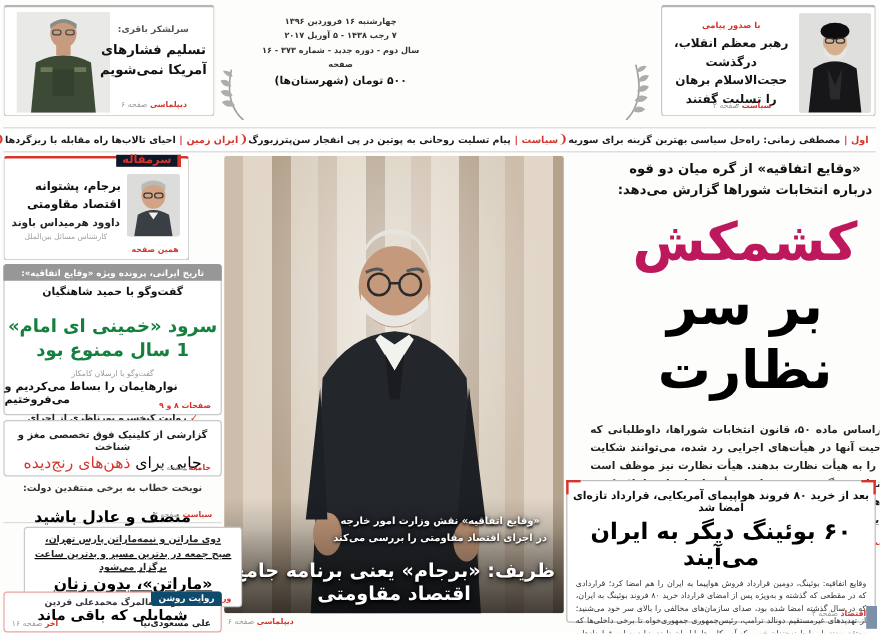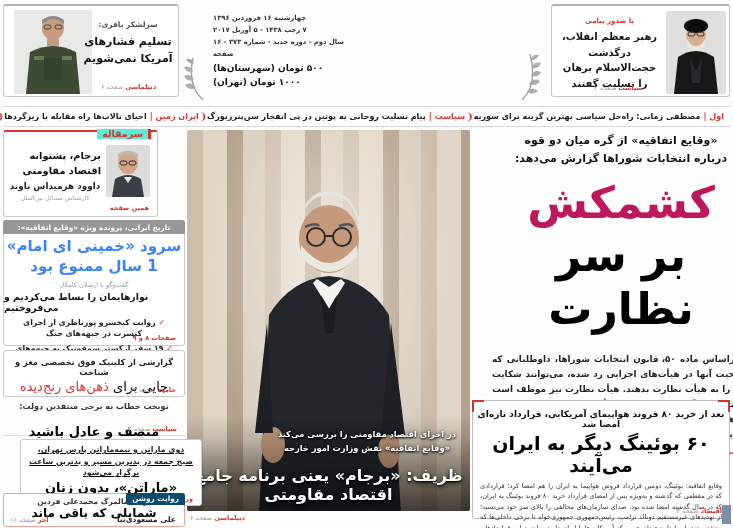--- a/index.html
+++ b/index.html
@@ -14,21 +14,21 @@
   .tag .pg  { color:#9b9b9b; }
 
   
   .bagheri-box { left:3px; top:4px; width:176px; height:93px; border-top:2px solid #b5b5b5; }
   .bagheri-photo { position:absolute; left:10px; top:4px; width:78px; height:84px; }
   .bagheri-text { position:absolute; right:4px; top:14px; width:92px; text-align:center; }
   .bagheri-kicker { font-size:7.5px; color:#555; font-weight:bold; }
   .bagheri-title { margin-top:5px; font-size:11px; font-weight:900; color:#111; line-height:1.5; }
   .bagheri-tag { position:absolute; right:22px; bottom:5px; }
 
-  .date-block { position:absolute; left:213px; top:13px; width:142px; text-align:left; }
+  .date-block { position:absolute; left:213px; top:13px; width:142px; text-align:center; }
   .date-block .dl { font-size:6.8px; color:#333; font-weight:bold; line-height:1.75; }
   .date-block .price { font-size:9px; color:#111; font-weight:900; line-height:1.6; }
 
   .laurel { position:absolute; opacity:.8; }
   .laurel-left  { left:183px; top:56px; }
   .laurel-right { left:516px; top:52px; }
 
   .masthead { position:absolute; left:298px; top:2px; width:244px; height:102px; }
   .masthead svg { position:absolute; left:0; top:0; }
   .masthead-title { position:absolute; left:0; right:0; bottom:16px; text-align:center;
@@ -85,33 +85,33 @@
   .photo-cap-small { position:absolute; right:14px; bottom:56px; text-align:center;
     color:#fff; font-size:8.3px; font-weight:bold; line-height:1.7;
     text-shadow:0 1px 2px #000, 0 0 4px rgba(0,0,0,.8); }
   .photo-cap-big { position:absolute; left:4px; right:4px; bottom:7px; text-align:center;
     color:#fff; font-size:16px; font-weight:900; letter-spacing:-.5px;
     text-shadow:0 1px 2px #000, 0 2px 5px rgba(0,0,0,.9); }
   .photo-tag { position:absolute; left:190px; top:514px; }
 
   
   .ed-box { left:3px; top:130px; width:155px; height:87px; border-top:2px solid #d6342c; }
-  .ed-label { position:absolute; top:-3px; right:6px; background:#5eead4; padding:0 5px;
+  .ed-label { position:absolute; top:-3px; right:6px; background:#0f172a; padding:0 5px;
     color:#d6342c; font-weight:900; font-size:9.5px; border-right:3px solid #d6342c; line-height:1.1; }
   .ed-photo { position:absolute; right:7px; top:13px; width:44px; height:52px; background:#dcdcda; border-radius:2px; overflow:hidden; }
   .ed-title { position:absolute; right:56px; left:5px; top:17px; text-align:right; font-size:9.8px; font-weight:900; color:#0f0f0f; line-height:1.5; }
   .ed-author { position:absolute; right:56px; left:5px; top:49px; text-align:center; font-size:8.8px; font-weight:bold; color:#222; }
   .ed-role { position:absolute; right:56px; left:5px; top:62px; text-align:center; font-size:6.3px; color:#a0a0a0; }
   .ed-tag { position:absolute; right:8px; bottom:4px; }
 
   .hist-box { left:3px; top:220px; width:182px; height:126px; }
   .hist-header { margin:-1px -1px 0; background:#979797; color:#fff; text-align:center;
     font-size:7.3px; font-weight:bold; padding:2.5px 0; border-radius:3px 3px 0 0; }
   .hist-l1 { margin-top:5px; text-align:center; font-size:9px; font-weight:900; color:#111; }
-  .hist-h { text-align:center; font-size:15px; font-weight:900; color:#3b82f6; line-height:1.35; margin-top:2px; letter-spacing:-.5px; }
+  .hist-h { text-align:center; font-size:15px; font-weight:900; color:#15803d; line-height:1.35; margin-top:13px; letter-spacing:-.5px; }
   .hist-sub { margin-top:4px; text-align:center; font-size:6.5px; color:#9a9a9a; }
   .hist-l2 { margin-top:2px; text-align:left; font-size:9.3px; font-weight:900; color:#111; }
   .hist-check { margin:4px 10px 0; text-align:center; font-size:7.8px; font-weight:bold; color:#222; line-height:1.45; }
   .check { color:#d6342c; font-weight:900; }
   .hist-tag { position:absolute; right:8px; bottom:3px; }
 
   .clinic-box { left:3px; top:350px; width:182px; height:47px; }
   .clinic-l1 { margin-top:6px; text-align:center; font-size:8.3px; font-weight:bold; color:#222; }
   .clinic-h { margin-top:2px; text-align:center; font-size:13px; font-weight:400; }
   .clinic-h .black { color:#000; }
@@ -163,21 +163,20 @@
     <div class="tag bagheri-tag">
       <span class="sec">دیپلماسی</span> <span class="pg">صفحه ۶</span>
     </div>
   </div>
 
   <div class="date-block">
     <div class="dl">چهارشنبه ۱۶ فروردین ۱۳۹۶</div>
     <div class="dl">۷ رجب ۱۴۳۸ - ۵ آوریل ۲۰۱۷</div>
     <div class="dl">سال دوم - دوره جدید - شماره ۳۷۳ - ۱۶ صفحه</div>
     <div class="price">۵۰۰ تومان (شهرستان‌ها)</div>
-    <div class="price">۱۰۰۰ تومان (تهران)</div>
   </div>
 
   <div class="laurel laurel-left">
     <svg width="26" height="44" viewBox="0 0 26 44">
       <path d="M20,44 Q4,30 10,2" fill="none" stroke="#8a8a86" stroke-width="1.4"></path>
       <path d="M11,8 q-6,0 -8,-5 q7,-1 8,5 M10,16 q-7,1 -9,-5 q7,-2 9,5 M11,24 q-7,2 -10,-4 q7,-3 10,4 M13,32 q-7,3 -11,-3 q7,-4 11,3" fill="#9a9a95"></path>
     </svg>
   </div>
   <div class="laurel laurel-right">
     <svg width="26" height="48" viewBox="0 0 26 48">
@@ -272,22 +271,22 @@
         <line x1="96" y1="53" x2="104" y2="53" stroke="#2b2b2b" stroke-width="2"></line>
         <path d="M76,44 q11,-5 14,-1 M110,43 q11,-4 14,1" fill="none" stroke="#555" stroke-width="2.5"></path>
         <ellipse cx="44" cy="262" rx="12" ry="18" fill="#c59a7c"></ellipse>
         <ellipse cx="160" cy="268" rx="11" ry="17" fill="#c59a7c"></ellipse>
         <path d="M38,140 L26,250 L44,250 Z" fill="#1d2025"></path>
         <path d="M162,140 L176,252 L152,252 Z" fill="#1d2025"></path>
       </svg>
     </div>
     <div class="photo-shade"></div>
     <div class="photo-cap-small">
+      <div>«وقایع اتفاقیه» نقش وزارت امور خارجه</div>
       <div>در اجرای اقتصاد مقاومتی را بررسی می‌کند</div>
-      <div>«وقایع اتفاقیه» نقش وزارت امور خارجه</div>
     </div>
     <div class="photo-cap-big">ظریف: «برجام» یعنی برنامه جامع اقتصاد مقاومتی</div>
   </div>
   <div class="tag photo-tag">
     <span class="sec">دیپلماسی</span> <span class="pg">صفحه ۶</span>
   </div>
 
   <div class="box ed-box">
     <div class="ed-label">سرمقاله</div>
     <div class="ed-photo">
@@ -304,20 +303,21 @@
     <div class="ed-title">برجام، پشتوانه اقتصاد مقاومتی</div>
     <div class="ed-author">داوود هرمیداس باوند</div>
     <div class="ed-role">کارشناس مسائل بین‌الملل</div>
     <div class="tag ed-tag">
       <span class="sec">همین صفحه</span>
     </div>
   </div>
 
   <div class="box hist-box">
     <div class="hist-header">تاریخ ایرانی، پرونده ویژه «وقایع اتفاقیه»:</div>
+    <div class="hist-l1">گفت‌وگو با حمید شاهنگیان</div>
     <div class="hist-h">
       <div>سرود «خمینی ای امام»</div>
       <div>1 سال ممنوع بود</div>
     </div>
     <div class="hist-sub">گفت‌وگو با ارسلان کامکار</div>
     <div class="hist-l2">نوارهایمان را بساط می‌کردیم و می‌فروختیم</div>
     <div class="hist-check">
       <span class="check">✓</span>
       <span>روایت کیخسرو پورناظری از اجرای کنسرت در جبهه‌های جنگ</span>
     </div>

